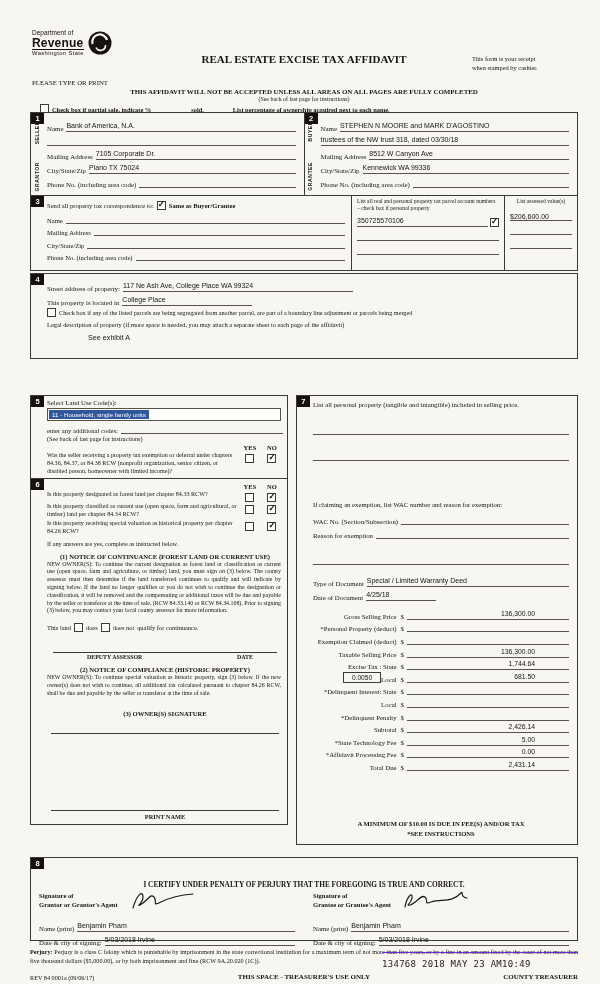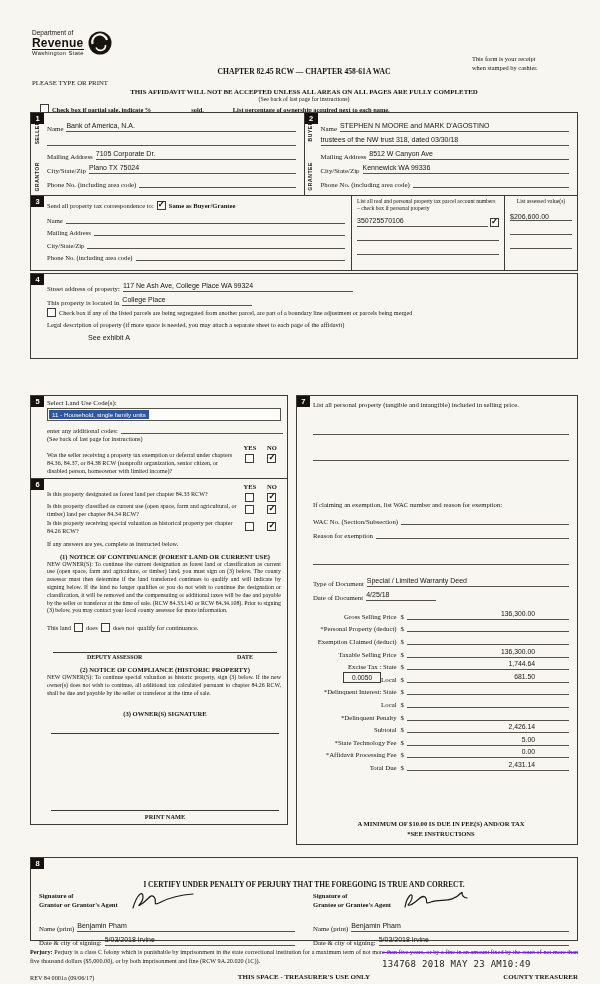--- a/index.html
+++ b/index.html
@@ -142,21 +142,21 @@
         <div class="d1">Department of</div>
         <div class="d2">Revenue</div>
         <div class="d3">Washington State</div>
       </div>
       <svg class="swirl" width="26" height="26" viewBox="0 0 26 26" aria-hidden="true">
         <circle cx="13" cy="13" r="11.5" fill="#17130f"></circle>
         <path d="M5.5 14 A7.5 7.5 0 0 1 20 10" stroke="#f7f6f1" stroke-width="2.2" fill="none"></path>
         <path d="M9 17.5 A5 5 0 0 0 18.5 15" stroke="#f7f6f1" stroke-width="1.6" fill="none"></path>
       </svg>
     </div>
-    <div class="chapter">CHAPTER 82.45 RCW — CHAPTER 458-61A WAC</div>
+    <div class="title">REAL ESTATE EXCISE TAX AFFIDAVIT</div>
     <div class="receipt">
       <div>This form is your receipt</div>
       <div>when stamped by cashier.</div>
     </div>
     <div class="please">PLEASE TYPE OR PRINT</div>
     <div class="warning">THIS AFFIDAVIT WILL NOT BE ACCEPTED UNLESS ALL AREAS ON ALL PAGES ARE FULLY COMPLETED</div>
     <div class="seeback">(See back of last page for instructions)</div>
     <div class="partial-row">
       <span class="cb"></span>
       <span class="bold">Check box if partial sale, indicate %</span>

